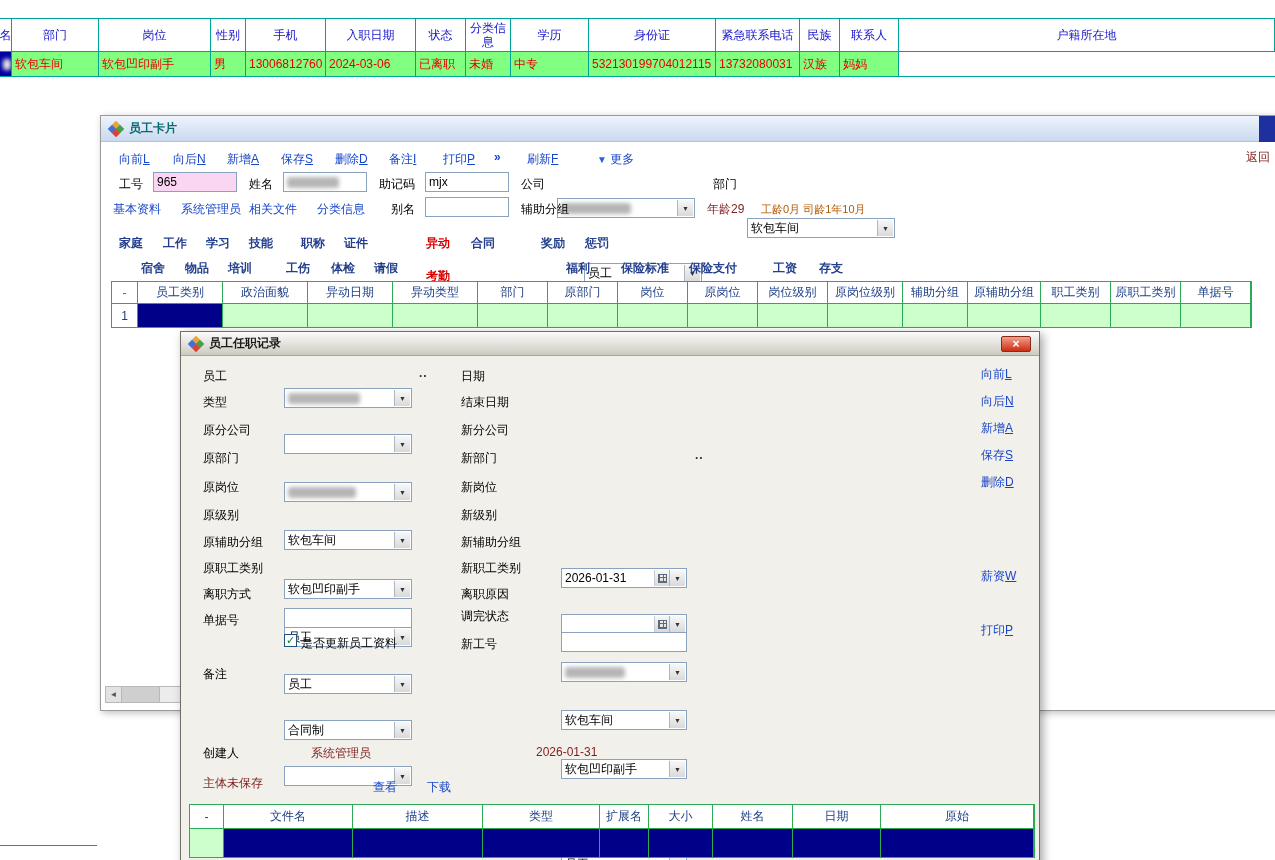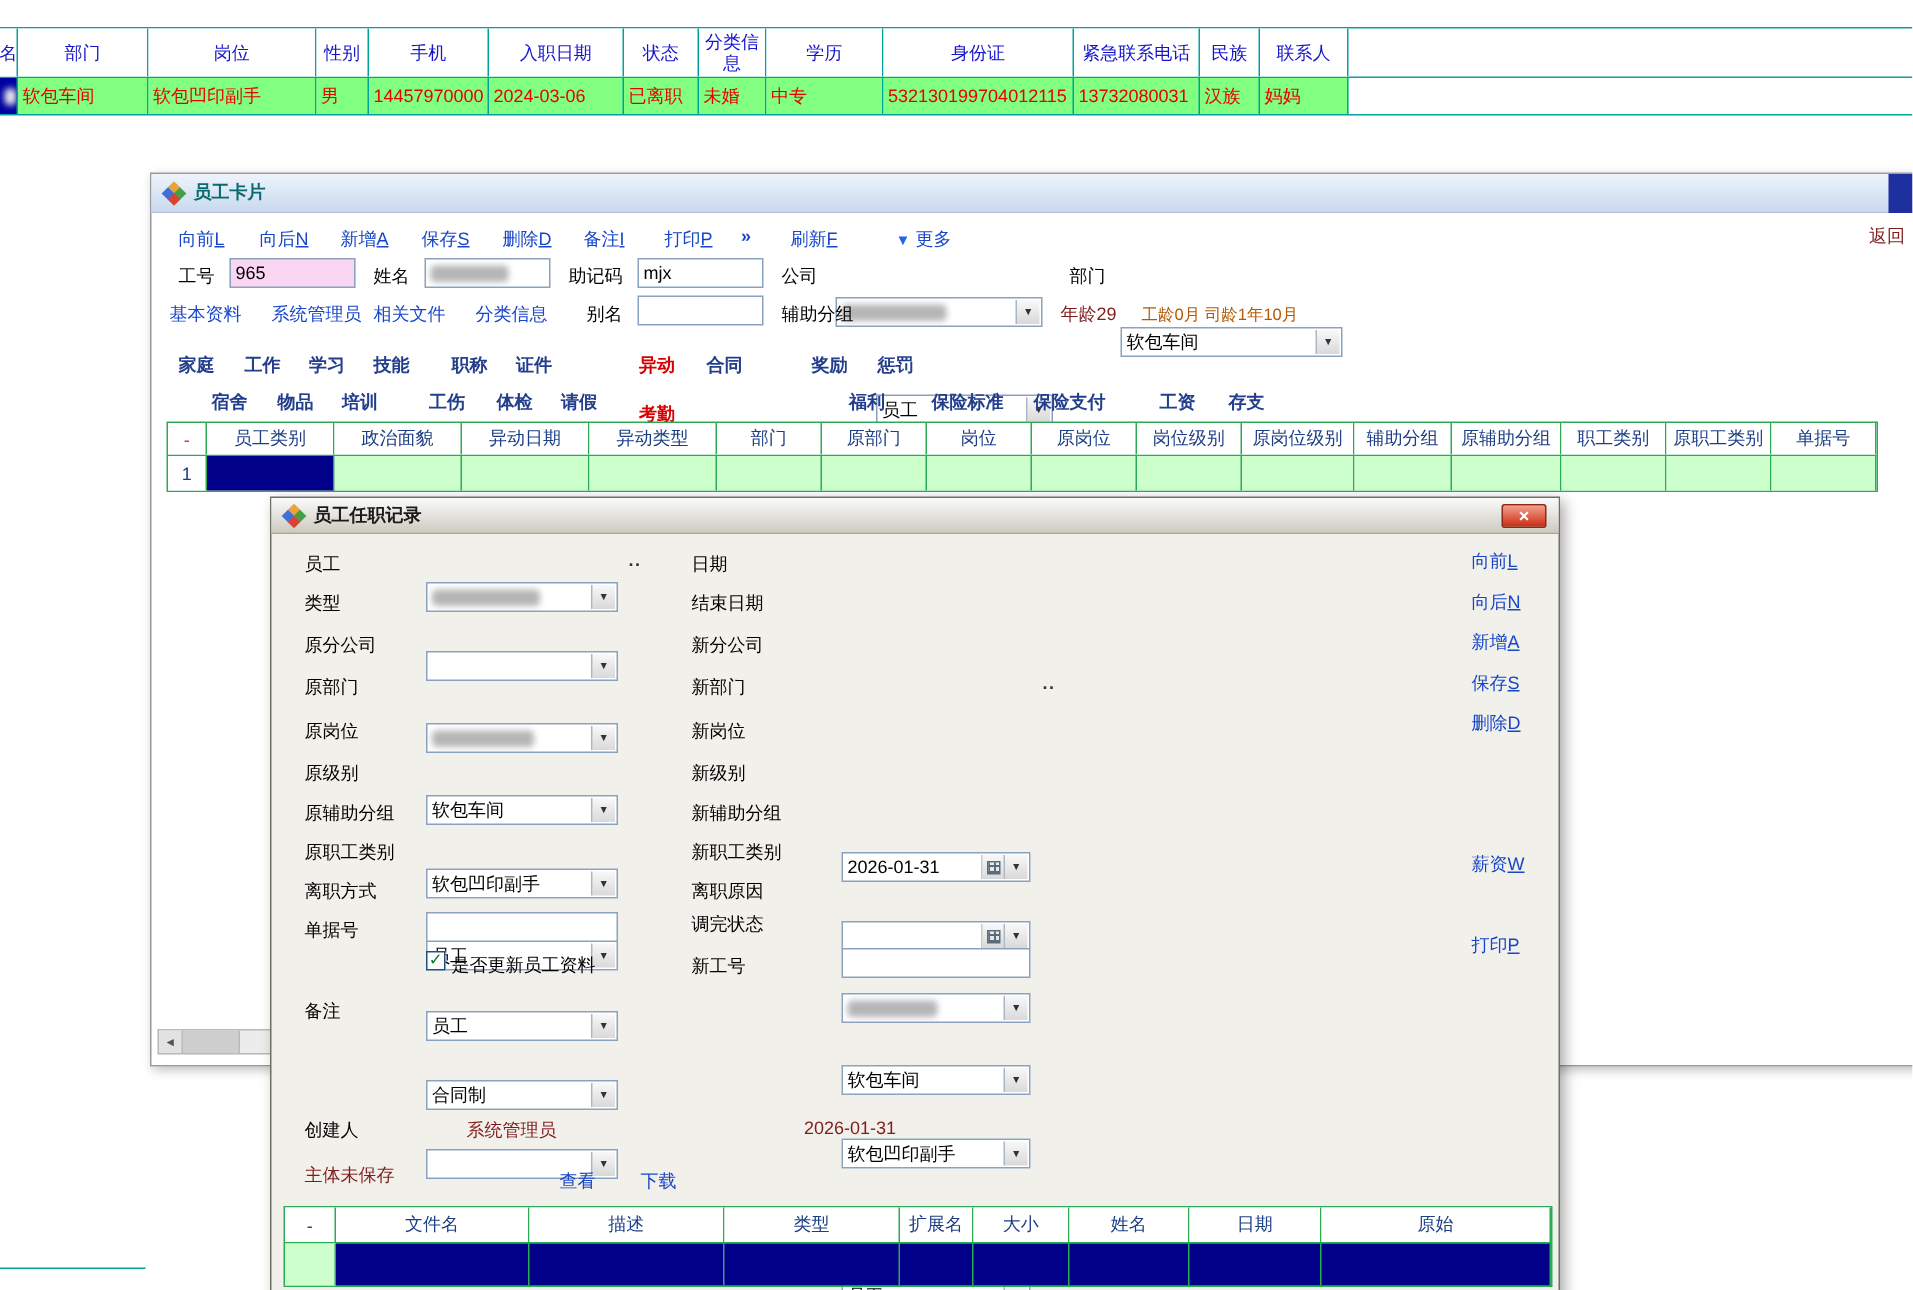--- a/index.html
+++ b/index.html
@@ -78,29 +78,30 @@
       <div class="tgh" style="width:35px">性别</div>
       <div class="tgh" style="width:80px">手机</div>
       <div class="tgh" style="width:90px">入职日期</div>
       <div class="tgh" style="width:50px">状态</div>
       <div class="tgh" style="width:45px">分类信息</div>
       <div class="tgh" style="width:78px">学历</div>
       <div class="tgh" style="width:127px">身份证</div>
       <div class="tgh" style="width:84px">紧急联系电话</div>
       <div class="tgh" style="width:40px">民族</div>
       <div class="tgh" style="width:59px">联系人</div>
+      <div class="tgh" style="width:376px">户籍所在地</div>
     </div>
     <div class="row tgrow">
       <div class="tgc clipnavy" style="width:12px">
           <span class="blur" style="width:8px;background:#e8e8e8"></span>
         </div>
       <div class="tgc" style="width:87px">软包车间</div>
       <div class="tgc" style="width:112px">软包凹印副手</div>
       <div class="tgc" style="width:35px">男</div>
-      <div class="tgc" style="width:80px">14457970000</div>
+      <div class="tgc" style="width:80px">13006812760</div>
       <div class="tgc" style="width:90px">2024-03-06</div>
       <div class="tgc" style="width:50px">已离职</div>
       <div class="tgc" style="width:45px">未婚</div>
       <div class="tgc" style="width:78px">中专</div>
       <div class="tgc" style="width:127px">532130199704012115</div>
       <div class="tgc" style="width:84px">13732080031</div>
       <div class="tgc" style="width:40px">汉族</div>
       <div class="tgc" style="width:59px">妈妈</div>
     </div>
   </div>

